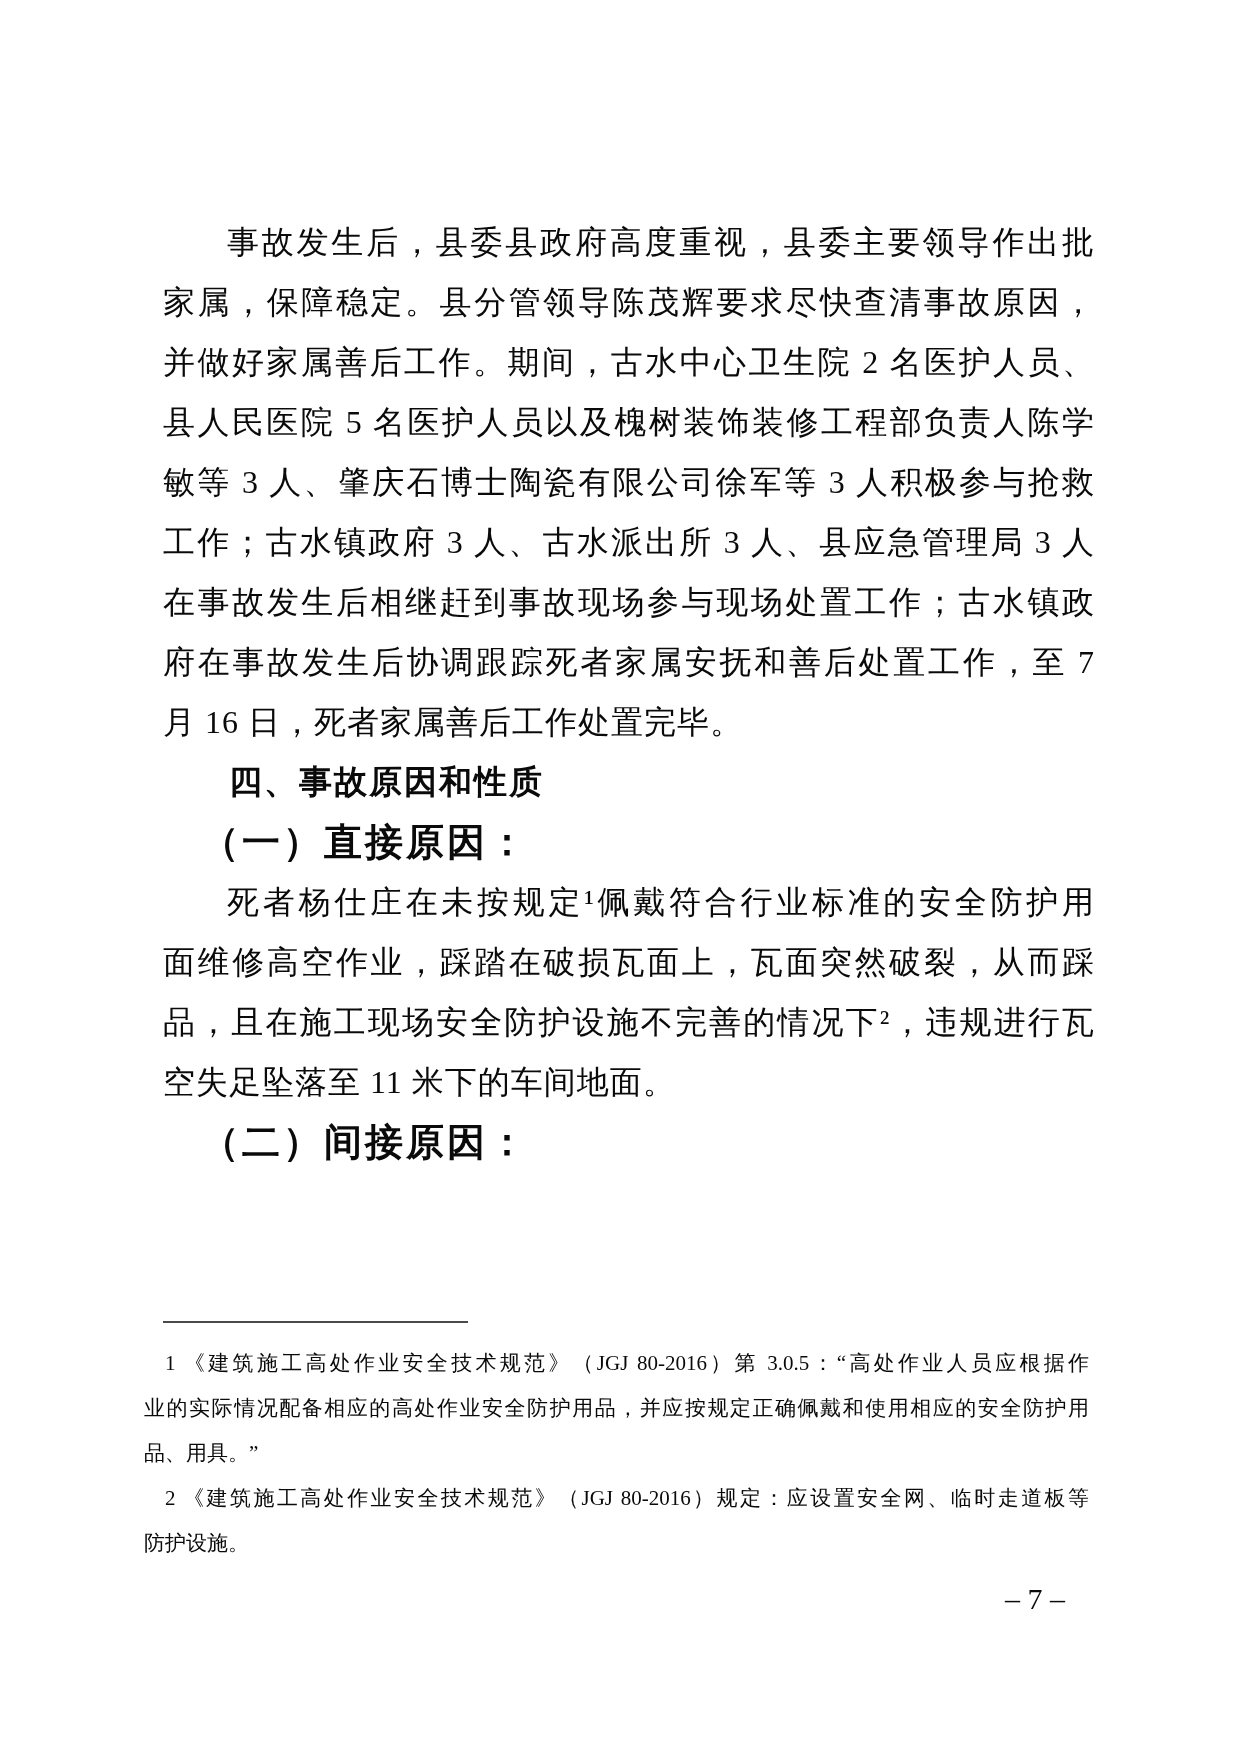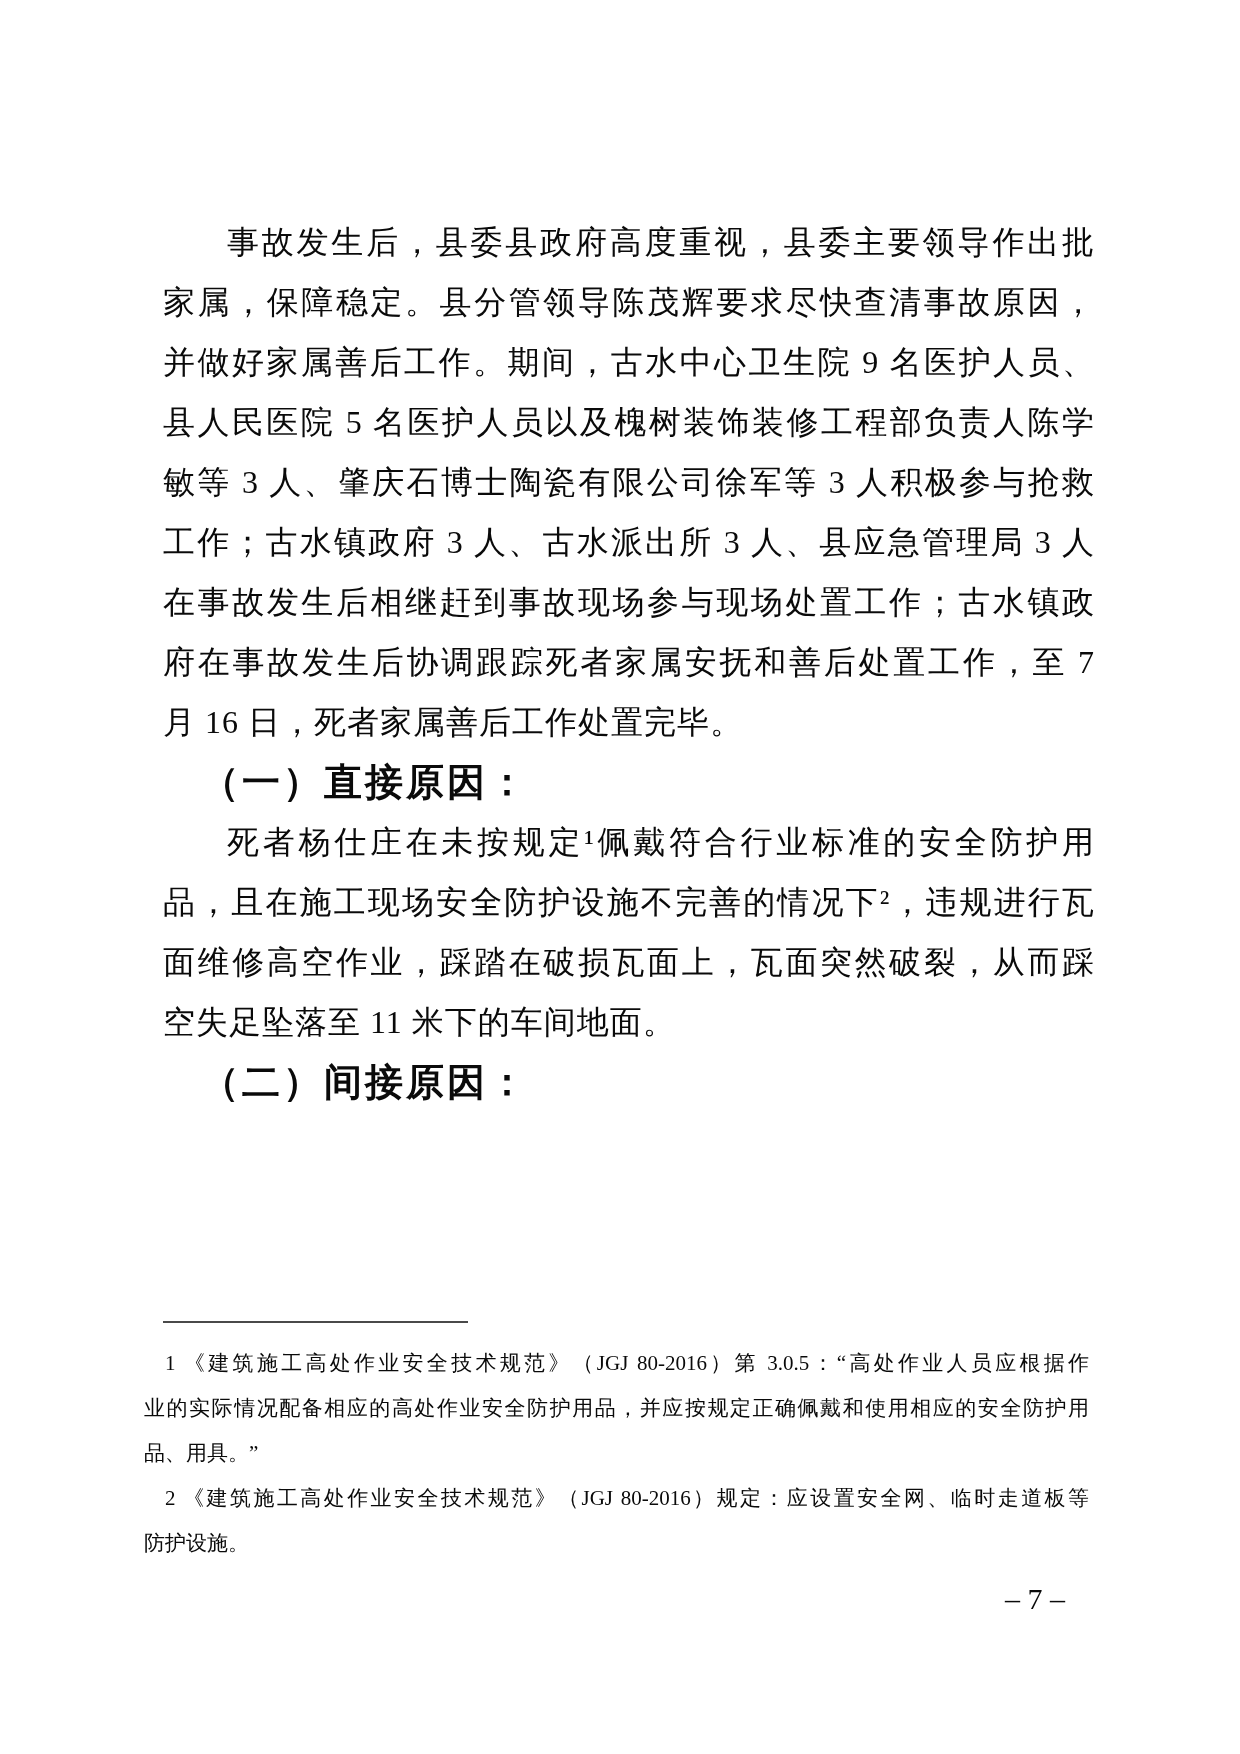--- a/index.html
+++ b/index.html
@@ -86,34 +86,35 @@
 </style>
 </head>
 <body>
 
 <div class="page">
 
   <div class="text-flow">
 
     <div class="body-line indent">事故发生后，县委县政府高度重视，县委主要领导作出批</div>
     <div class="body-line">家属，保障稳定。县分管领导陈茂辉要求尽快查清事故原因，</div>
-    <div class="body-line">并做好家属善后工作。期间，古水中心卫生院 9 名医护人员、</div>
+    <div class="body-line">并做好家属善后工作。期间，古水中心卫生院 2 名医护人员、</div>
     <div class="body-line">县人民医院 5 名医护人员以及槐树装饰装修工程部负责人陈学</div>
     <div class="body-line">敏等 3 人、肇庆石博士陶瓷有限公司徐军等 3 人积极参与抢救</div>
     <div class="body-line">工作；古水镇政府 3 人、古水派出所 3 人、县应急管理局 3 人</div>
     <div class="body-line">在事故发生后相继赶到事故现场参与现场处置工作；古水镇政</div>
     <div class="body-line">府在事故发生后协调跟踪死者家属安抚和善后处置工作，至 7</div>
     <div class="body-line last">月 16 日，死者家属善后工作处置完毕。</div>
 
+    <div class="heading-main">四、事故原因和性质</div>
 
     <div class="heading-sub">（一）直接原因：</div>
 
     <div class="body-line indent">死者杨仕庄在未按规定¹佩戴符合行业标准的安全防护用</div>
+    <div class="body-line">面维修高空作业，踩踏在破损瓦面上，瓦面突然破裂，从而踩</div>
     <div class="body-line">品，且在施工现场安全防护设施不完善的情况下²，违规进行瓦</div>
-    <div class="body-line">面维修高空作业，踩踏在破损瓦面上，瓦面突然破裂，从而踩</div>
     <div class="body-line last">空失足坠落至 11 米下的车间地面。</div>
 
     <div class="heading-sub">（二）间接原因：</div>
   </div>
 
   <div class="footnote-rule"></div>
 
   <div class="footnotes">
     <div class="footnote-line fn-indent">1 《建筑施工高处作业安全技术规范》（JGJ 80-2016）第 3.0.5：“高处作业人员应根据作</div>
     <div class="footnote-line">业的实际情况配备相应的高处作业安全防护用品，并应按规定正确佩戴和使用相应的安全防护用</div>

